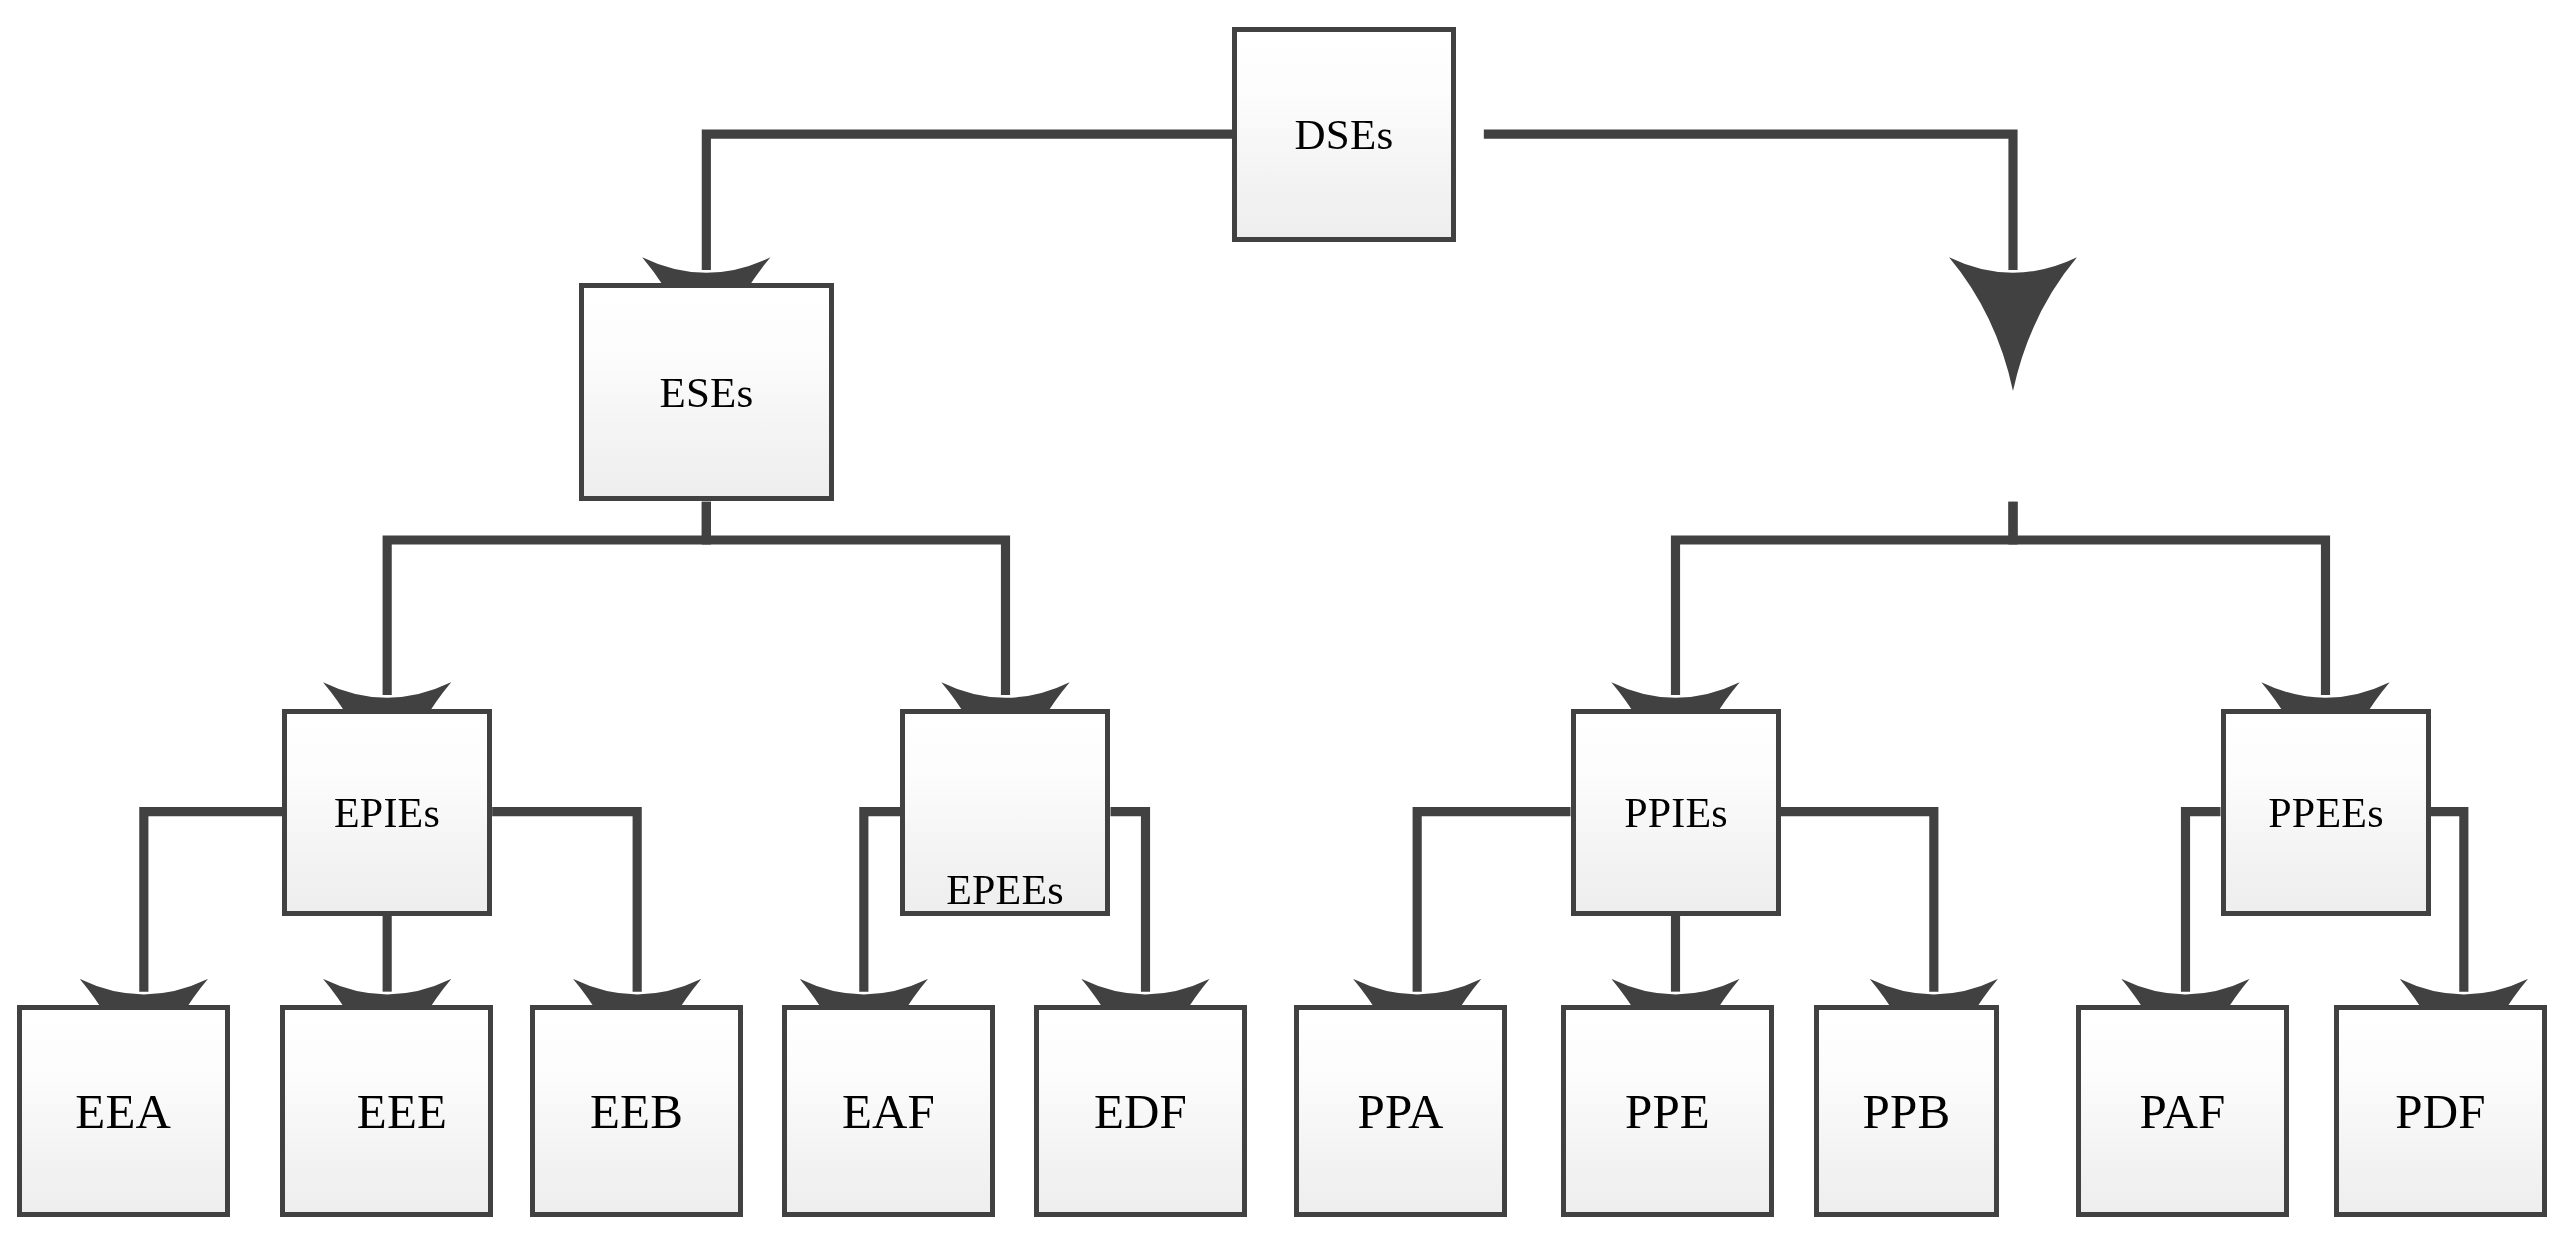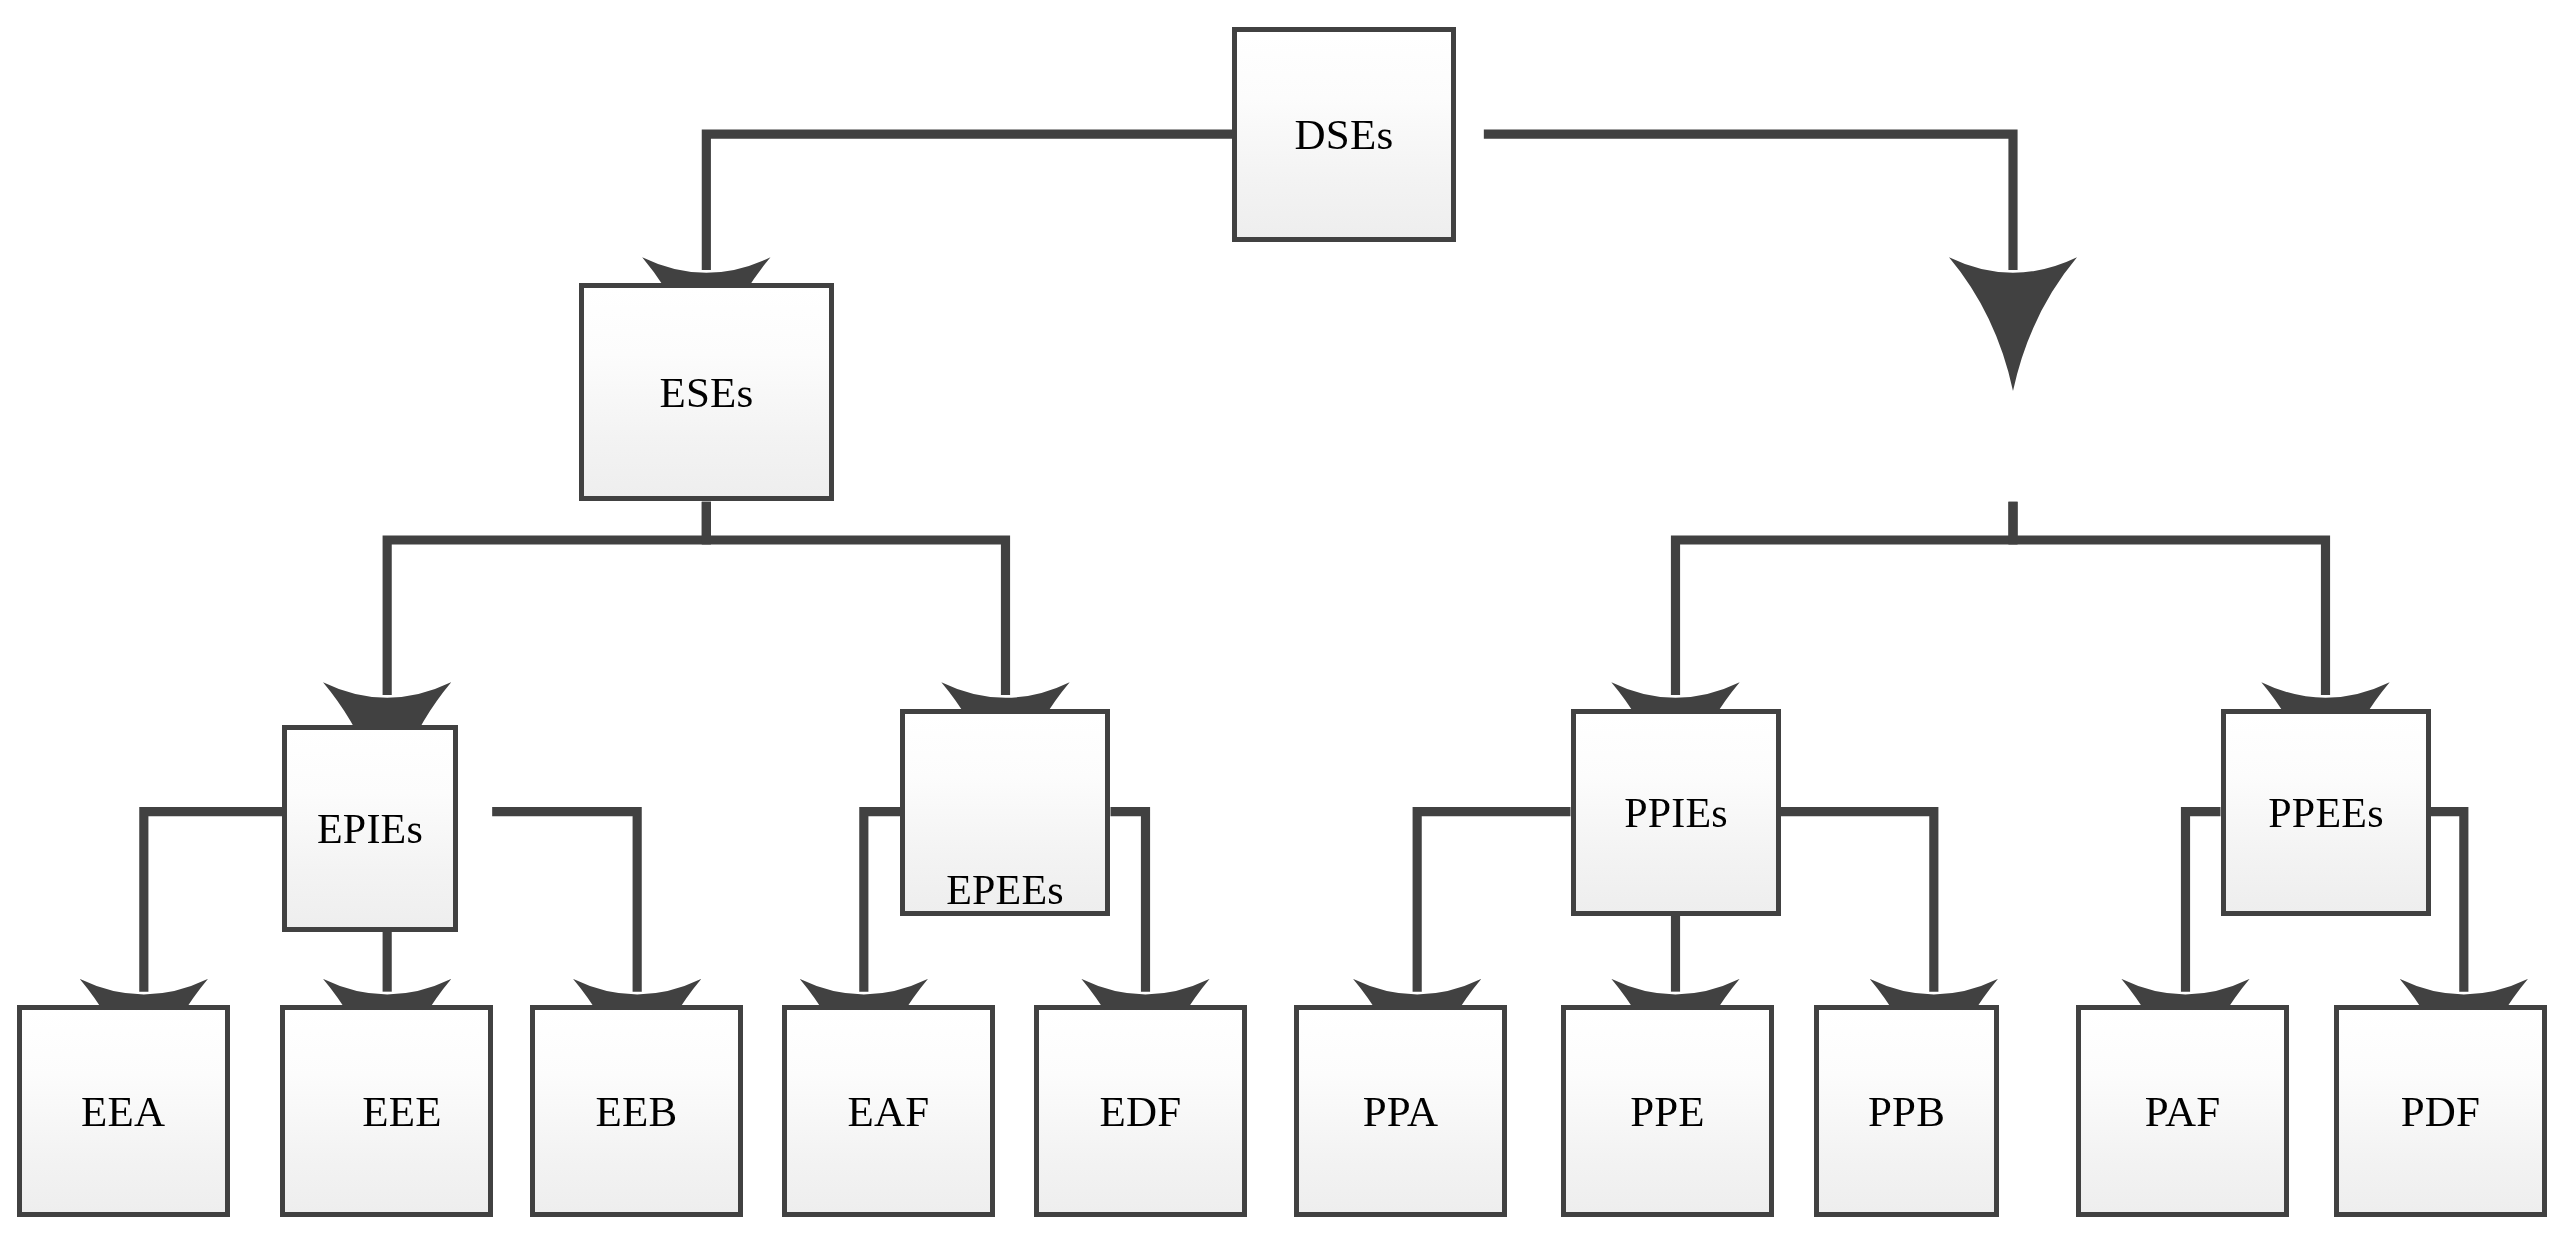--- a/index.html
+++ b/index.html
@@ -38,21 +38,21 @@
     color: #000000;
     font-family: "Liberation Serif", "DejaVu Serif", serif;
     font-weight: 400;
     line-height: 1;
     white-space: nowrap;
     letter-spacing: 0.2px;
   }
   .lvl0 > .node-label,
   .lvl1 > .node-label { font-size: 43px; }
   .lvl2 > .node-label { font-size: 42px; }
-  .lvl3 > .node-label { font-size: 43px; }
+  .lvl3 > .node-label { font-size: 49px; }
 </style>
 </head>
 <body>
 
 <div id="canvas">
 
   <svg id="wires" width="2576" height="1240" viewBox="0 0 3090 1488" xmlns="http://www.w3.org/2000/svg">
     <defs>
       <marker id="arrow" markerWidth="16" markerHeight="14" refX="1.4" refY="7" orient="auto" markerUnits="strokeWidth">
         <path d="M 0 0 Q 6.2 5.2 14.6 7 Q 6.2 8.8 0 14 Q 3.4 7 0 0 Z" fill="#414141"></path>
@@ -88,21 +88,21 @@
   </svg>
 
   <div class="node lvl0" style="left:1232px; top:27px; width:224px; height:215px;">
     <span class="node-label">DSEs</span>
   </div>
 
   <div class="node lvl1" style="left:579px; top:283px; width:255px; height:218px;">
     <span class="node-label">ESEs</span>
   </div>
 
-  <div class="node lvl2" style="left:282px; top:725px; width:176px; height:207px;">
+  <div class="node lvl2" style="left:282px; top:709px; width:210px; height:207px;">
     <span class="node-label">EPIEs</span>
   </div>
   <div class="node lvl2" style="left:900px; top:709px; width:210px; height:207px;align-items:flex-end;">
     <span class="node-label">EPEEs</span>
   </div>
   <div class="node lvl2" style="left:1571px; top:709px; width:210px; height:207px;">
     <span class="node-label">PPIEs</span>
   </div>
   <div class="node lvl2" style="left:2221px; top:709px; width:210px; height:207px;">
     <span class="node-label">PPEEs</span>

